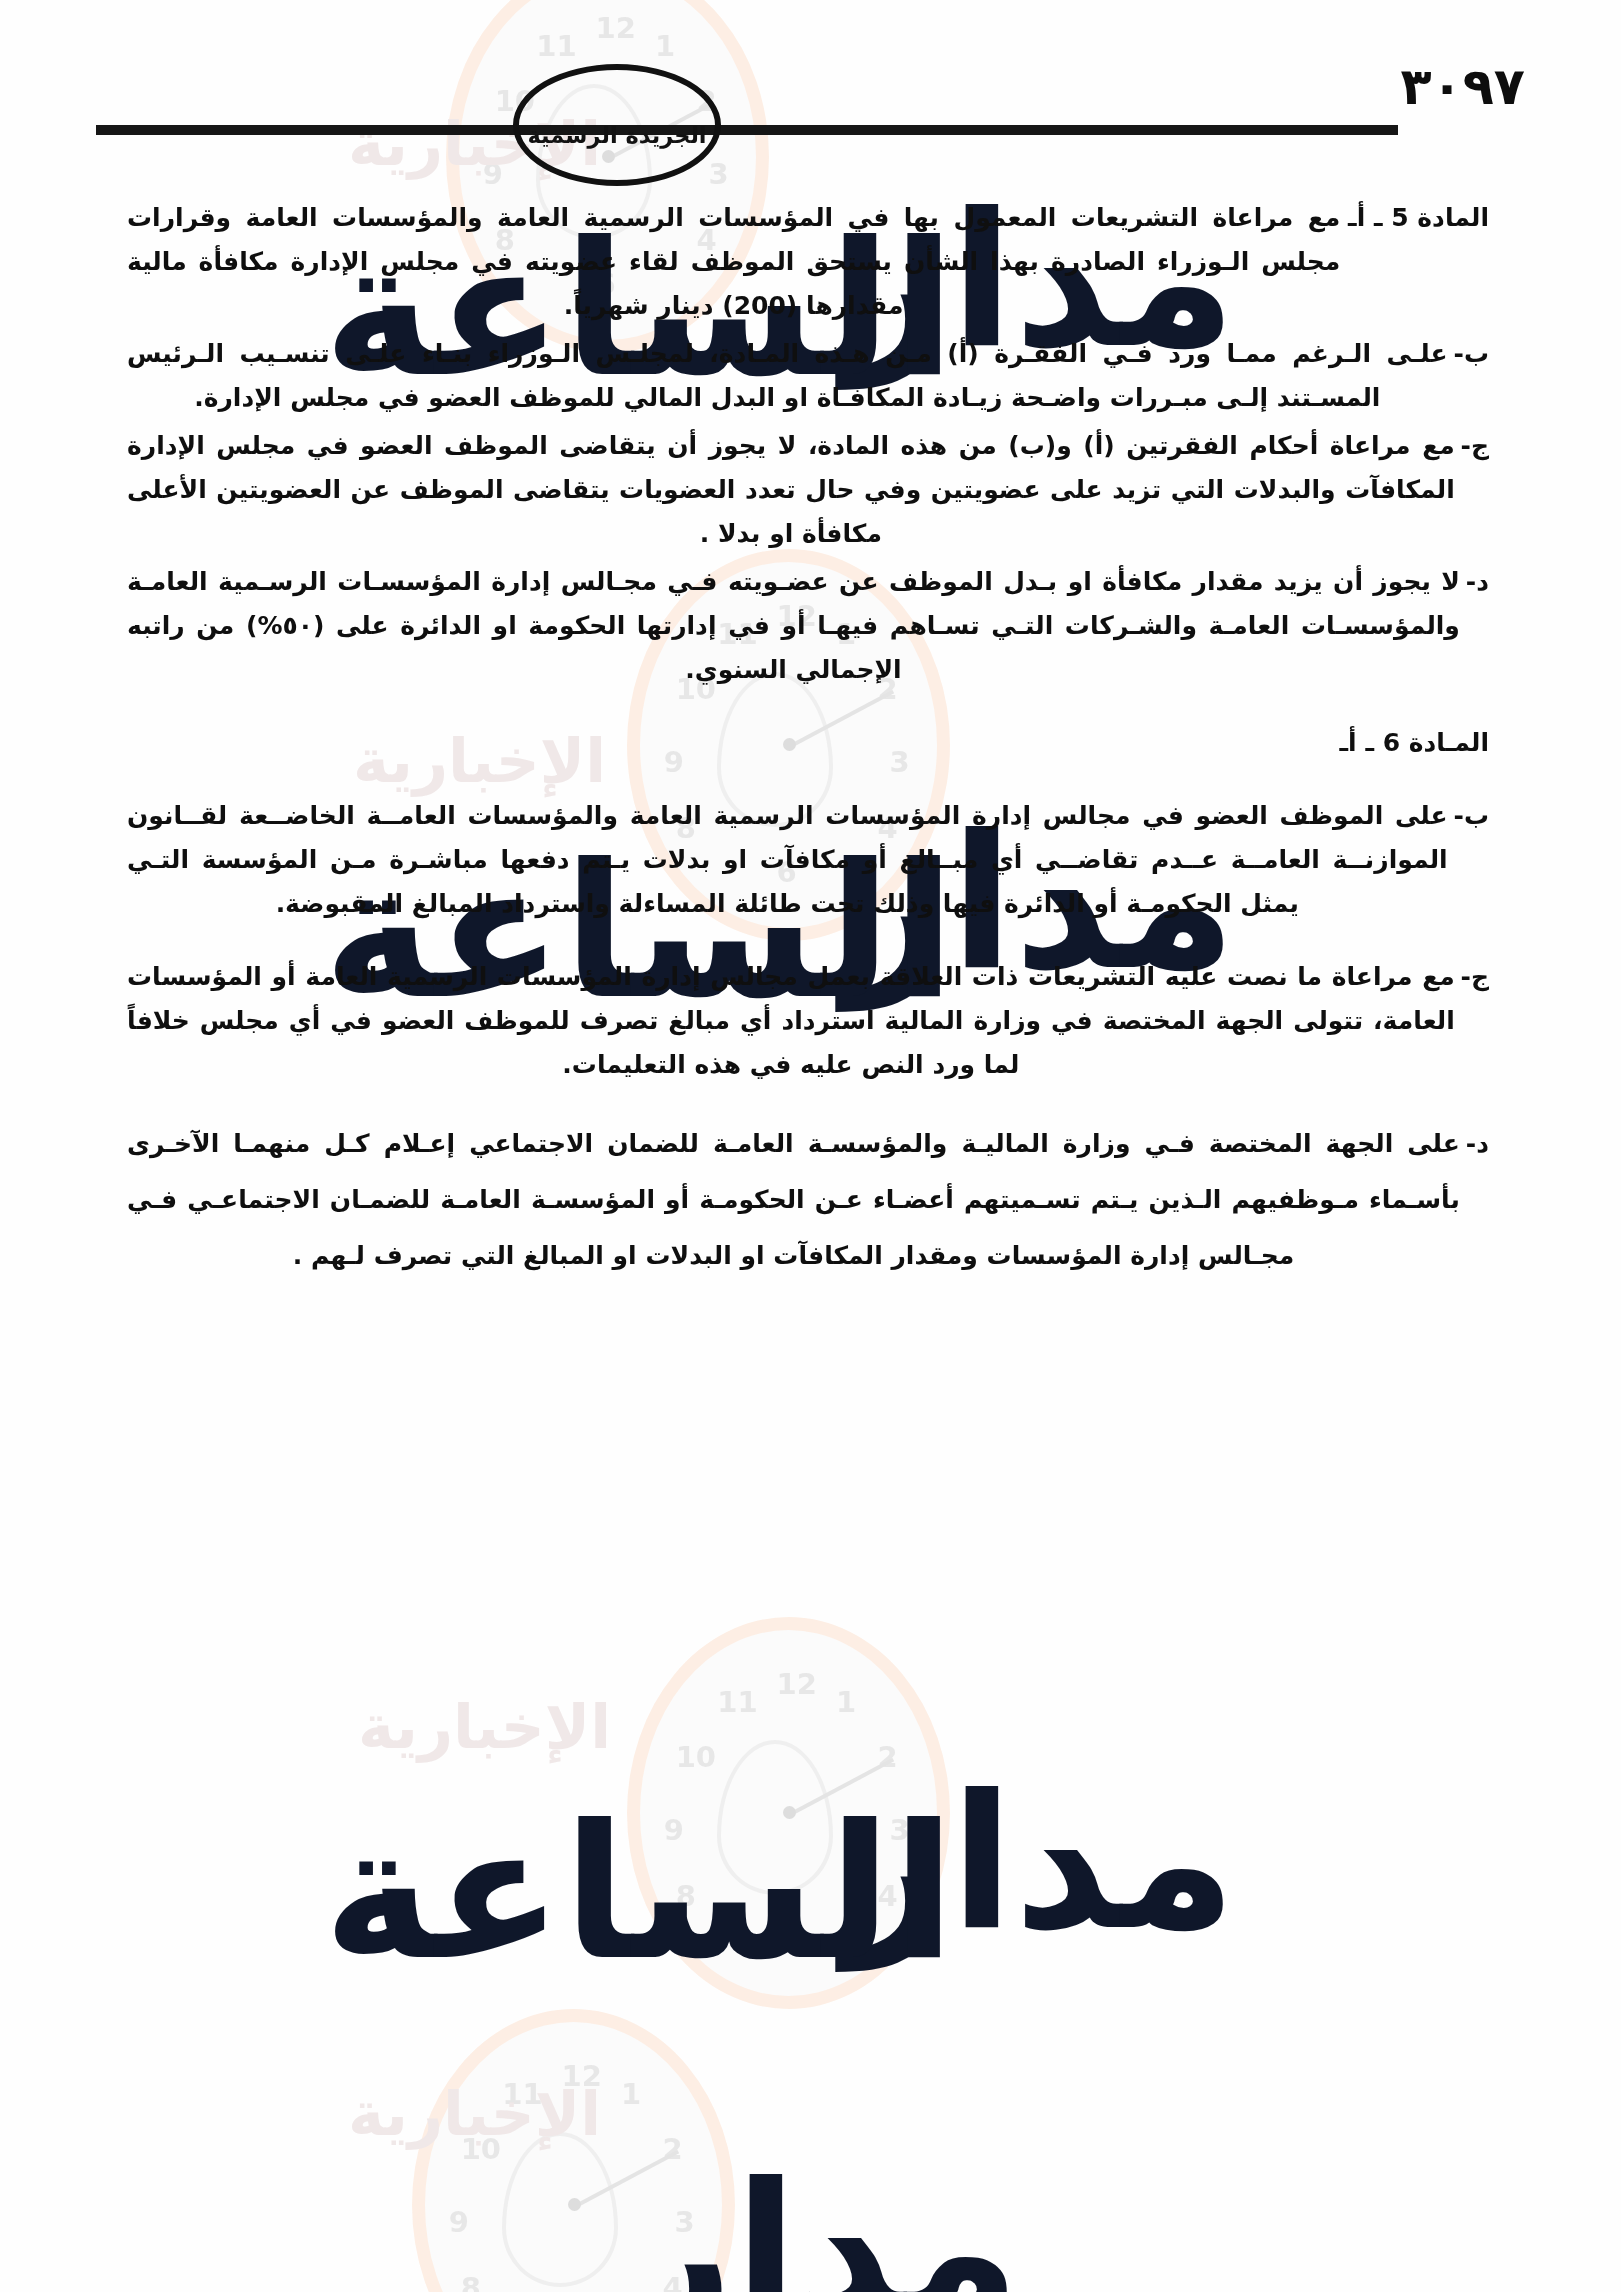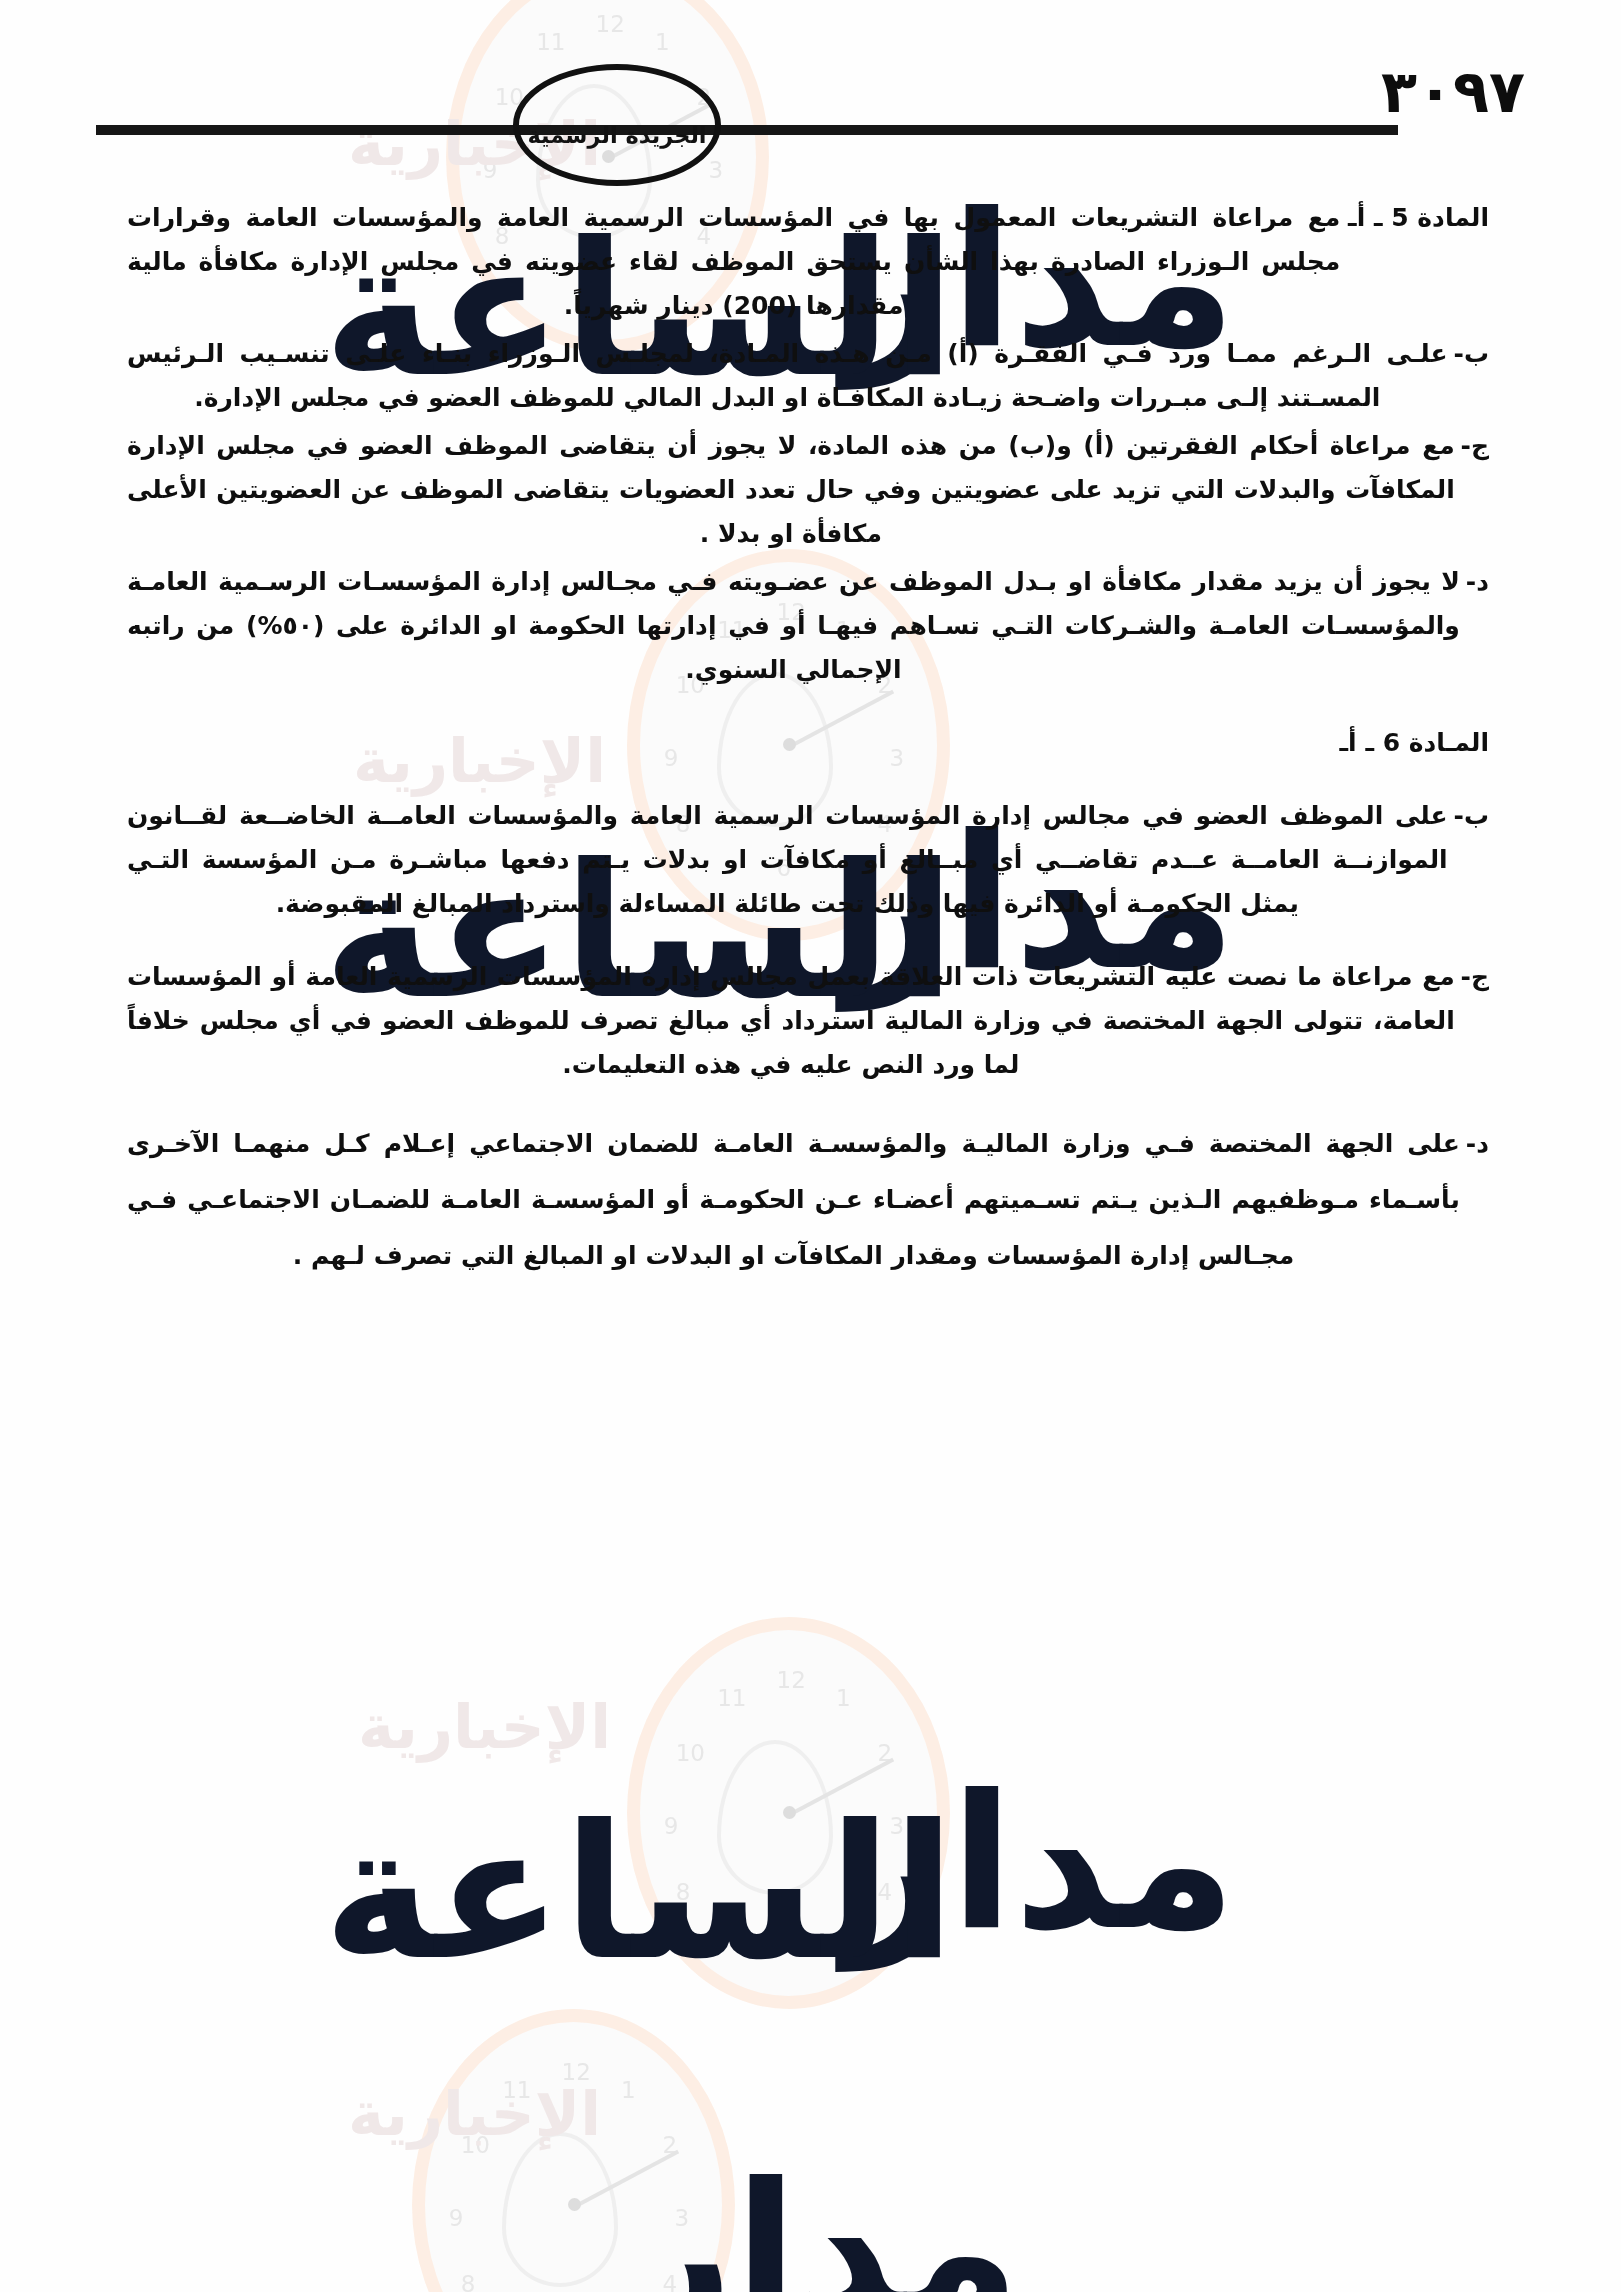--- a/index.html
+++ b/index.html
@@ -29,22 +29,22 @@
     position: absolute;
     border-radius: 50%;
     background: #fbfbfb;
     border: 13.7px solid #fdece0;
     box-sizing: border-box;
     opacity: .85;
   }
   .wm-clock .tick {
     position: absolute;
     color: #e4e4e4;
-    font-size: 23px;
-    font-weight: 400;
+    font-size: 29px;
+    font-weight: 700;
     font-family: "DejaVu Sans", sans-serif;
   }
   .wm-clock .hand {
     position: absolute;
     background: #e0e0e0;
     transform-origin: 0% 50%;
   }
   .wm-clock .pin {
     position: absolute;
     width: 13.7px; height: 13.7px;
@@ -108,21 +108,21 @@
     font-weight: 700;
     color: #121212;
     letter-spacing: 0;
     white-space: nowrap;
     transform: translateY(9.8px);
   }
   .page-number {
     position: absolute;
     right: 0;
     top: -41px;
-    font-size: 59px;
+    font-size: 51px;
     font-weight: 700;
     color: #0d0d0d;
     letter-spacing: 2px;
   }
 
   
   .content {
     position: absolute;
     left: 127px;
     right: 132px;

